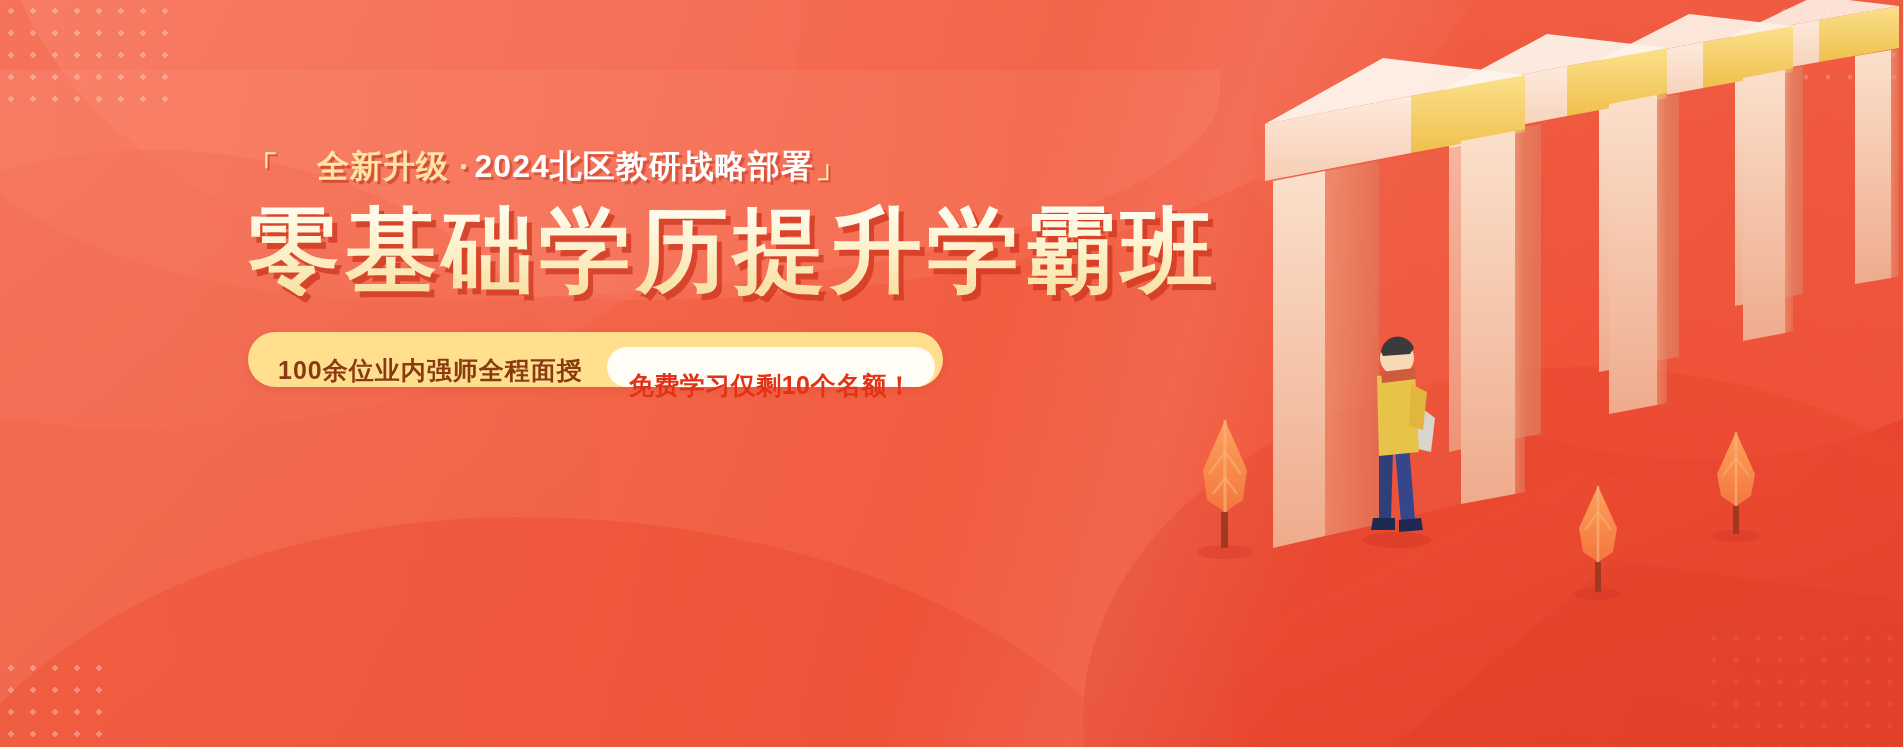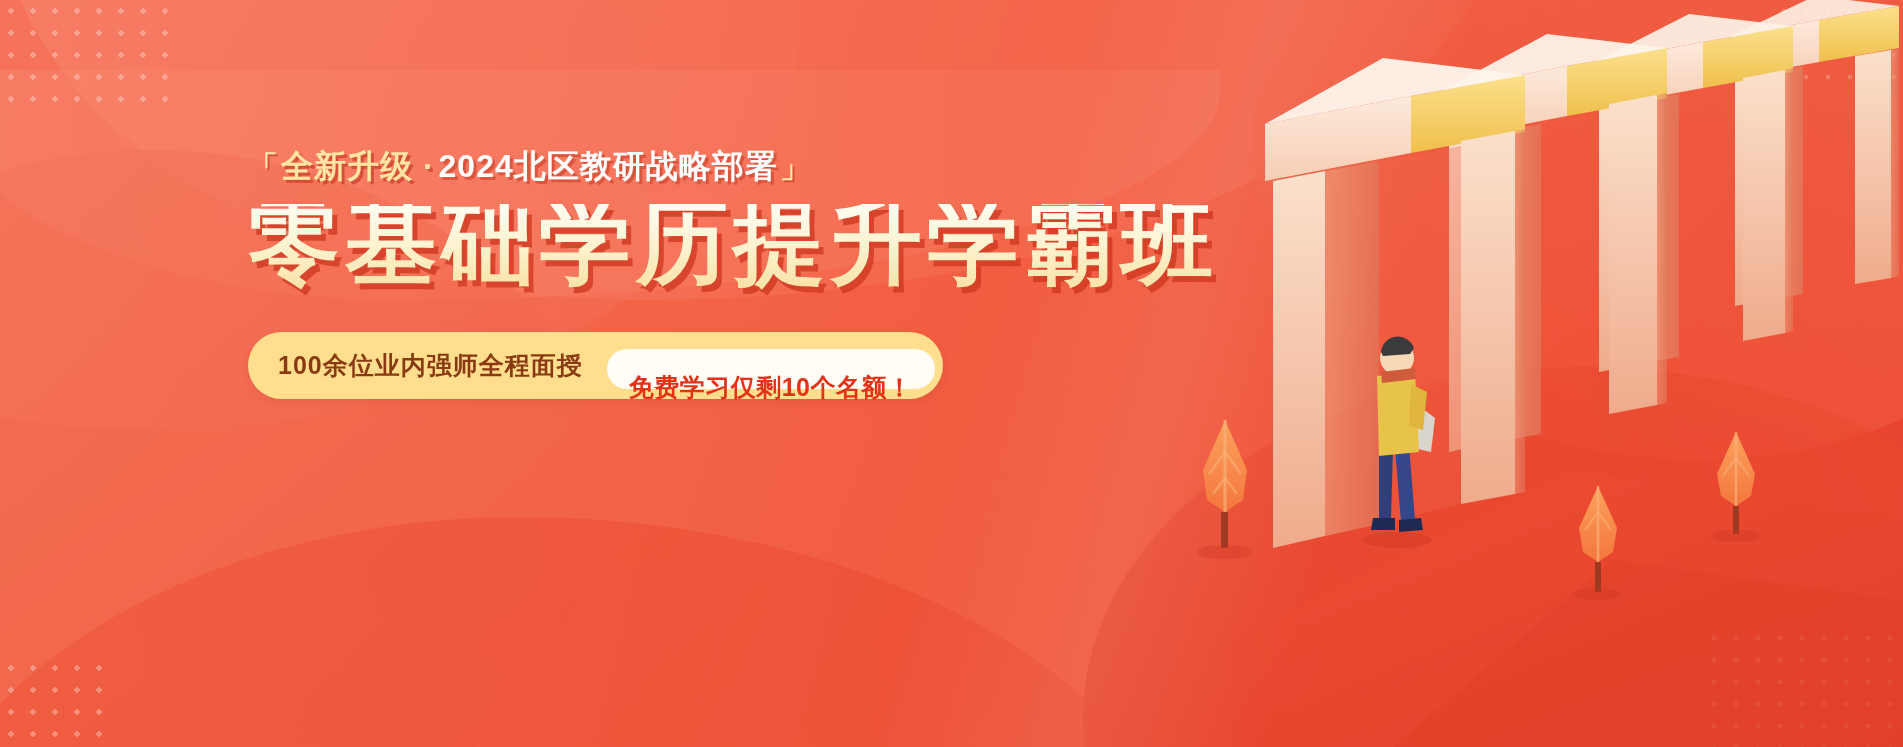--- a/index.html
+++ b/index.html
@@ -119,50 +119,50 @@
   }
   .eyebrow .bracket {
     color: #ffe9a8;
     text-shadow: 2px 2px 0 rgba(186,44,25,.55);
     font-size: 30px;
   }
   .eyebrow .seg-gold {
     color: #ffe6a3;
     text-shadow: 3px 3px 0 rgba(186,44,25,.55);
     padding: 0 2px;
+    margin-left: 36px;
   }
   .eyebrow .seg-white {
     color: #ffffff;
     text-shadow: 3px 3px 0 rgba(186,44,25,.45);
     padding: 0 2px;
   }
 
   .headline {
     font-size: 92px;
     font-weight: bold;
     line-height: 1;
     letter-spacing: 5px;
     white-space: nowrap;
     color: #fdf0c8;
     background: linear-gradient(180deg, #fffdf3 0%, #fdf2cd 48%, #f8dfa0 100%);
     -webkit-background-clip: text;
     background-clip: text;
     -webkit-text-fill-color: transparent;
     filter: drop-shadow(5px 6px 0 rgba(205,54,30,.75));
     margin-bottom: 36px;
-    font-family: Liberation Mono, monospace;
   }
 
   .pill-row {
     display: flex;
-    align-items: flex-start;
+    align-items: flex-end;
     background: #ffdf8e;
     border-radius: 999px;
     height: 50px;
-    padding: 17px 8px 0 30px;
+    padding: 5px 8px 0 30px;
     width: fit-content;
     box-shadow: 0 3px 10px rgba(160,35,20,.13);
   }
   .pill-text {
     font-size: 25px;
     font-weight: bold;
     color: #8a3a12;
     letter-spacing: 1px;
     white-space: nowrap;
     padding-right: 24px;

